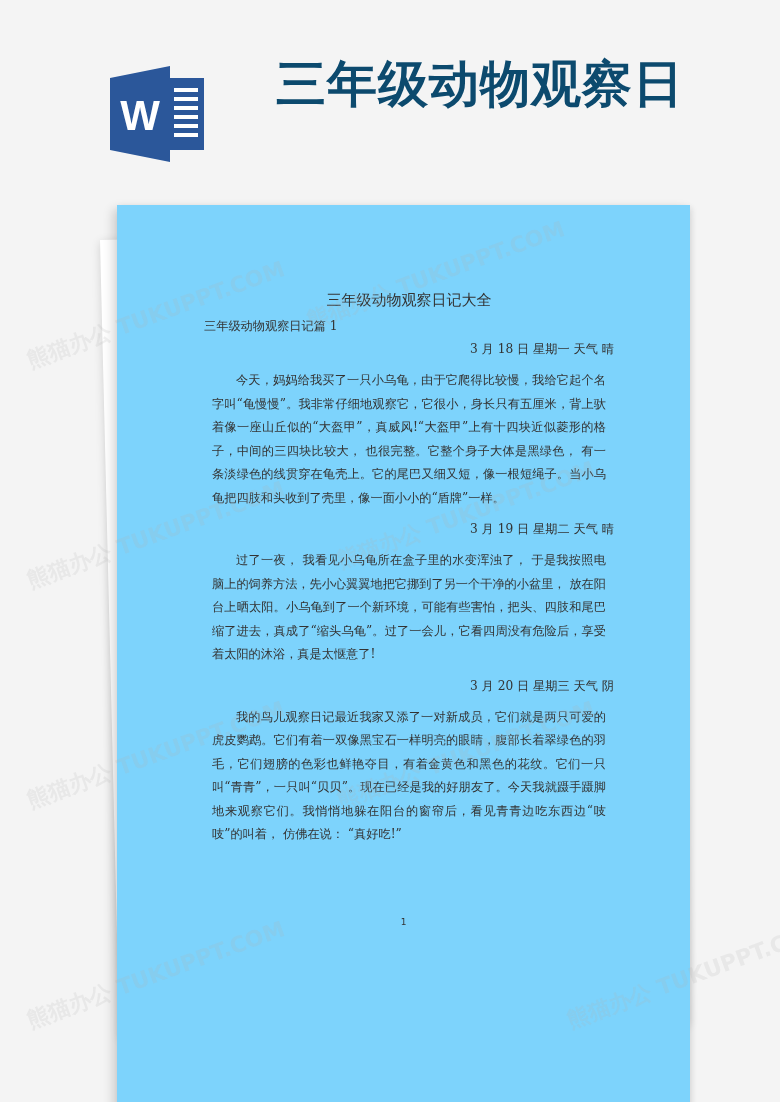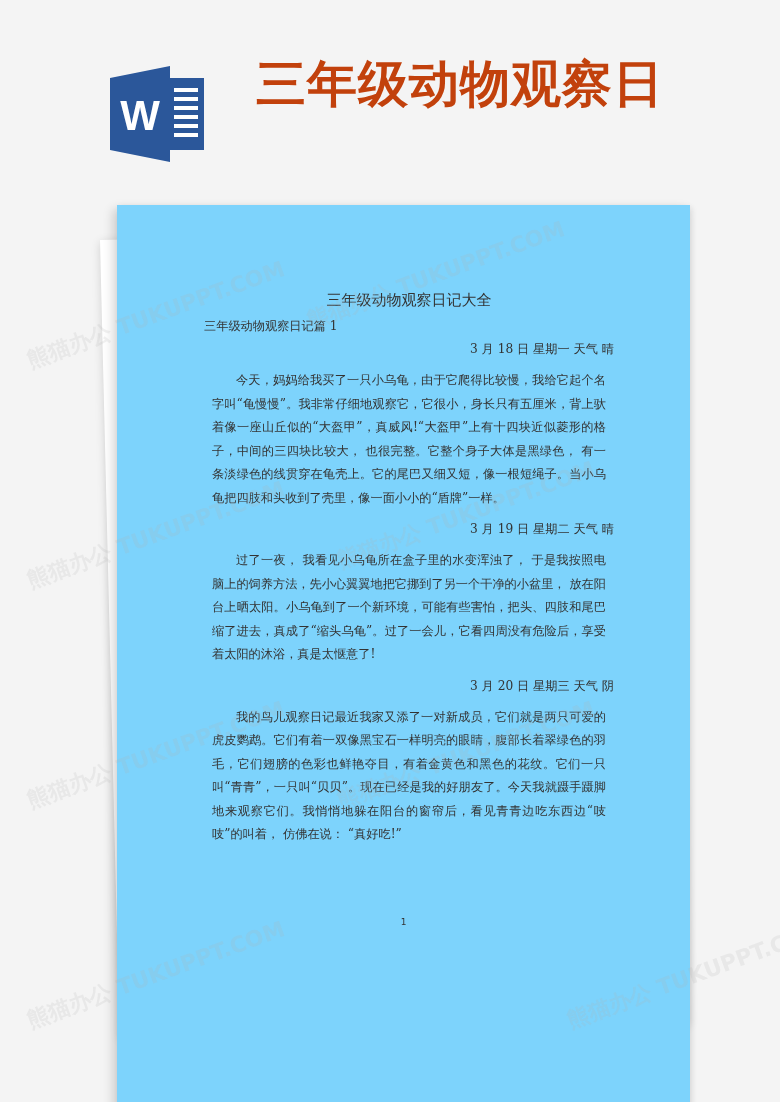--- a/index.html
+++ b/index.html
@@ -9,24 +9,24 @@
     position: relative;
     font-family: "DejaVu Serif", "Liberation Serif", serif;
   }
   .header {
     position: absolute; left: 0; top: 0; width: 780px; height: 200px;
   }
   .word-icon {
     position: absolute; left: 108px; top: 66px; width: 100px; height: 96px;
   }
   .big-title {
-    position: absolute; left: 256px; top: 56px; width: 440px;
+    position: absolute; left: 276px; top: 56px; width: 440px;
     font-family: "DejaVu Sans", "Liberation Sans", sans-serif;
     font-weight: bold; font-size: 50px; line-height: 56px;
-    color: #c2410c; letter-spacing: 1px;
+    color: #0c4a6e; letter-spacing: 1px;
   }
   .back-page {
     position: absolute; left: 100px; top: 240px; width: 570px; height: 798px;
     background: #fff;
     transform: rotate(-1.4deg); transform-origin: 0 0;
     box-shadow: 0 2px 10px rgba(0,0,0,0.15);
   }
   .page {
     position: absolute; left: 117px; top: 205px; width: 573px; height: 960px;
     background: #7dd3fc;

